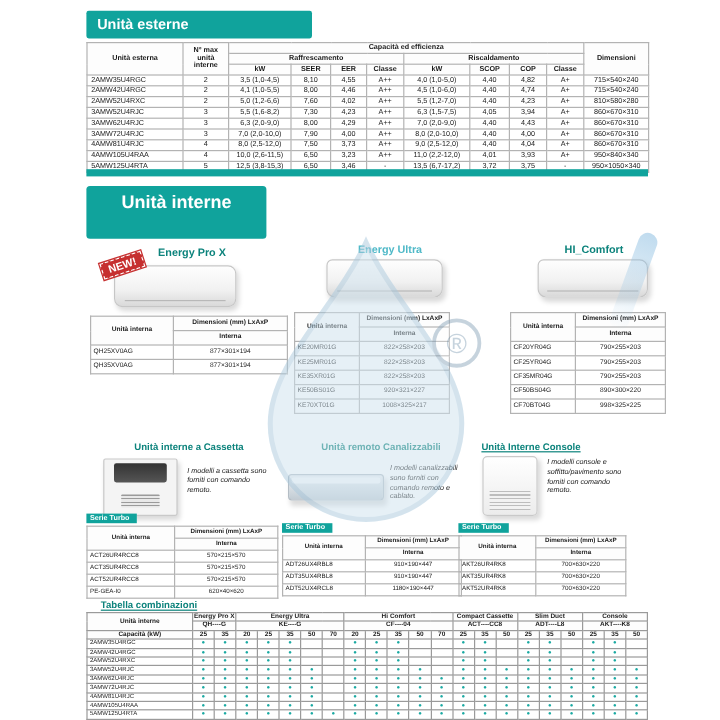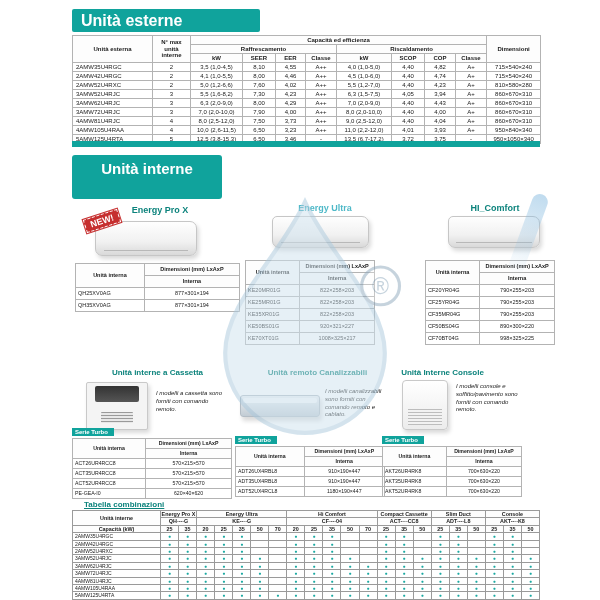--- a/index.html
+++ b/index.html
@@ -1,21 +1,21 @@
 <!DOCTYPE html>
 <html style="--accent: #10a39c; --accentdark: #0c837c; --ultra: #4fb9c8; --badge: #c62f2f; --dot: #1aa9a2; --wmfill: #cfe3ef; --wmline: #aac9dd;"><head>
 <meta charset="utf-8">
 <style>
   html,body{margin:0;padding:0;background:#fff;}
   .page{position:relative;width:600px;height:600px;background:#fff;overflow:hidden;
         font-family:"Liberation Sans",sans-serif;color:#1a1a1a;}
   .abs{position:absolute;}
   
   .banner{background:var(--accent);color:#fff;box-sizing:border-box;border-radius:2px;}
-  .banner1{left:72px;top:9px;width:188px;height:23px;font-size:16px;font-weight:bold;
+  .banner1{left:72px;top:9px;width:188px;height:23px;font-size:12px;font-weight:bold;
            line-height:23px;padding-left:9px;}
   .banner2{left:72px;top:155px;width:150px;height:44px;text-align:center;padding-top:5px;border-radius:3px;}
   .banner2 .l1{font-size:15px;font-weight:bold;}
   .banner2 .l2{font-size:12px;font-style:italic;}
   .tealbar{left:72px;top:141px;width:468px;height:6px;background:var(--accent);}
   
   table{border-collapse:collapse;table-layout:fixed;}
   .outdoor{left:72px;top:35px;width:468px;font-size:6px;}
   .outdoor th,.outdoor td{border:1px solid #b3b3b3;padding:0 1px;text-align:center;height:8px;
         line-height:1.15;overflow:hidden;white-space:nowrap;font-weight:normal;}
@@ -35,21 +35,21 @@
   .mt1{left:235px;top:446px;width:150px;}
   .mt2{left:382px;top:446px;width:140px;}
   
   .wall-title{font-size:9px;font-weight:bold;text-align:center;}
   .t-prox{left:100px;top:205px;width:120px;color:var(--accentdark);}
   .t-ultra{left:265px;top:203px;width:120px;color:var(--ultra);}
   .t-hic{left:435px;top:203px;width:120px;color:var(--accentdark);text-align:center;}
   .mid-title{font-size:8px;font-weight:bold;text-align:center;color:var(--accentdark);}
   .c-cass{left:80px;top:368px;width:155px;}
   .c-can{left:240px;top:368px;width:155px;}
-  .c-con{left:365px;top:368px;width:155px;}
+  .c-con{left:365px;top:368px;width:155px;text-decoration:underline;}
   .note{font-size:6px;font-style:italic;line-height:1.3;color:#222;}
   .chip{background:var(--accent);color:#fff;font-size:6px;font-weight:bold;padding:1px 6px 1px 3px;
         display:inline-block;}
   
   .ac-wall{background:linear-gradient(180deg,#fefefe 0%,#f1f1f1 60%,#d9d9d9 100%);
         border:1px solid #c6c6c6;border-radius:5px 7px 7px 7px;box-shadow:2px 3px 4px rgba(0,0,0,.15);}
   .ac-wall::after{content:"";position:absolute;left:8%;bottom:4px;width:84%;height:1px;background:#b8b8b8;}
   .ac-cass{background:#f4f4f4;border:1px solid #c9c9c9;border-radius:2px;box-shadow:2px 3px 4px rgba(0,0,0,.15);}
   .ac-cass::before{content:"";position:absolute;left:14%;top:6%;width:72%;height:36%;
         background:linear-gradient(180deg,#333,#555);border-radius:2px;}

